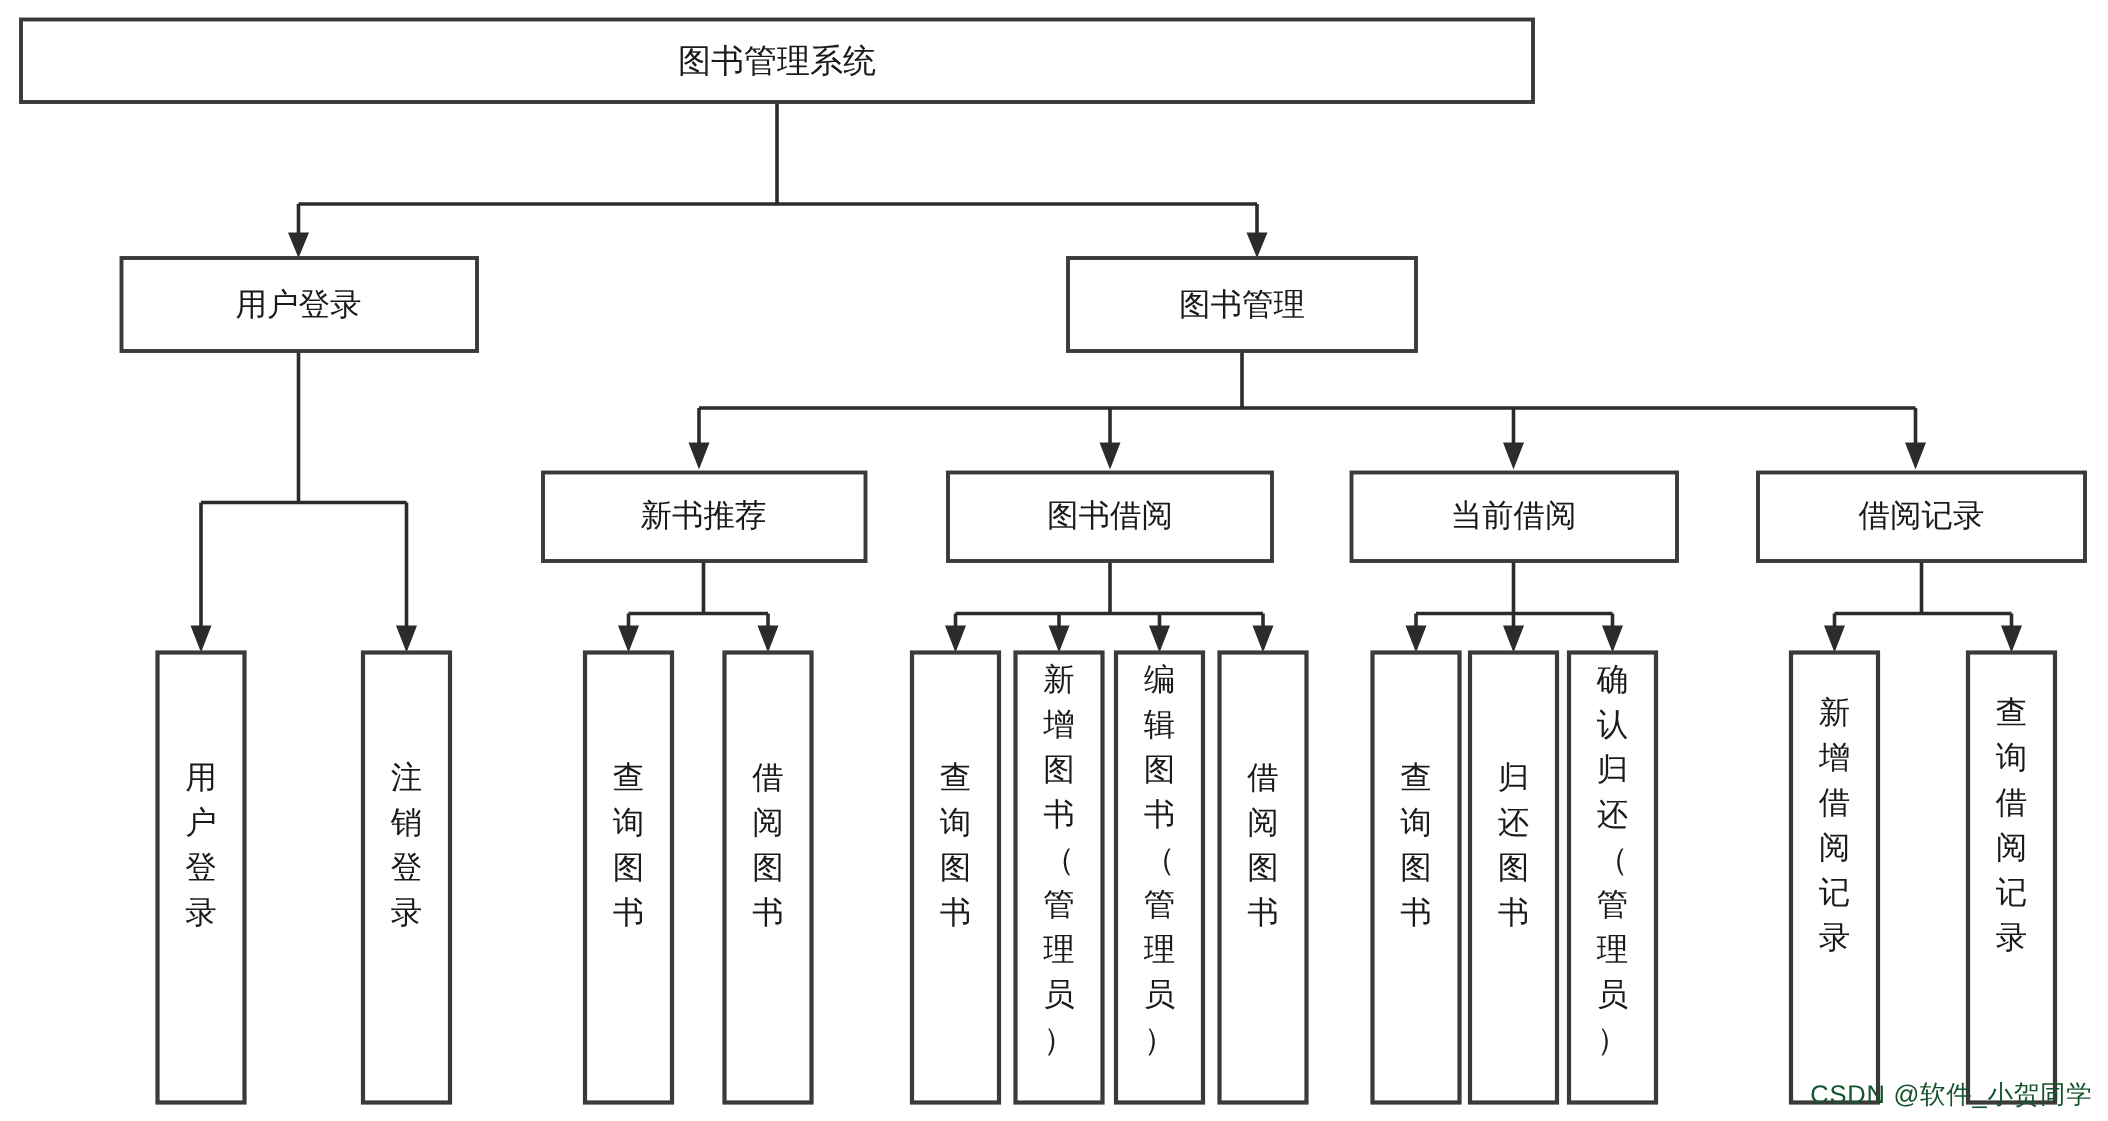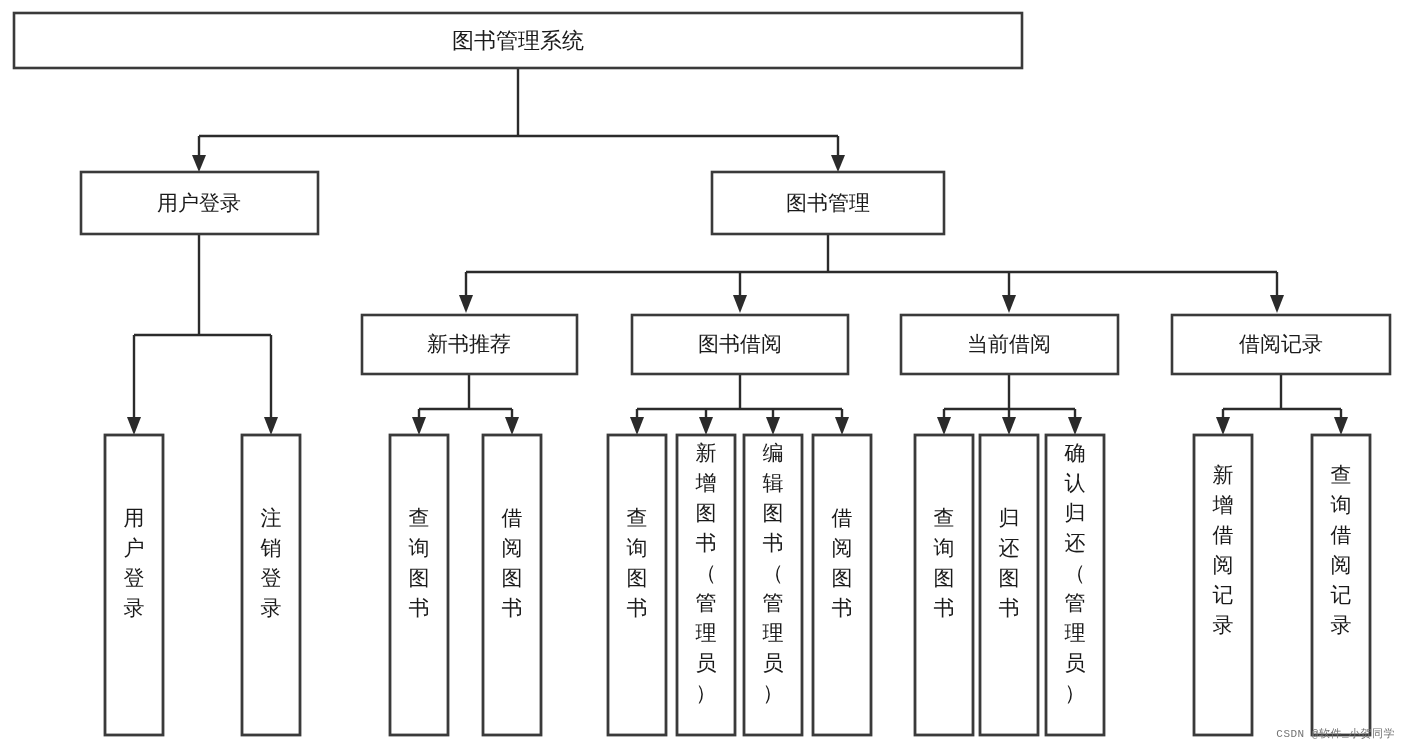--- a/index.html
+++ b/index.html
@@ -52,23 +52,23 @@
     fill: none;
     stroke-linecap: butt;
   }
   .arrowhead {
     fill: #2b2b2b;
   }
   .watermark {
     position: absolute;
     right: 10px;
     bottom: 6px;
-    font-family: Liberation Mono, monospace;
-    font-size: 11px;
-    color: #737373;
+    font-family: Liberation Sans, sans-serif;
+    font-size: 17px;
+    color: #14532d;
     white-space: nowrap;
     pointer-events: none;
     letter-spacing: 0.5px;
   }
 </style>
 </head>
 <body>
 
 <svg id="diagram" viewBox="0 0 1405 747">
   <defs>

